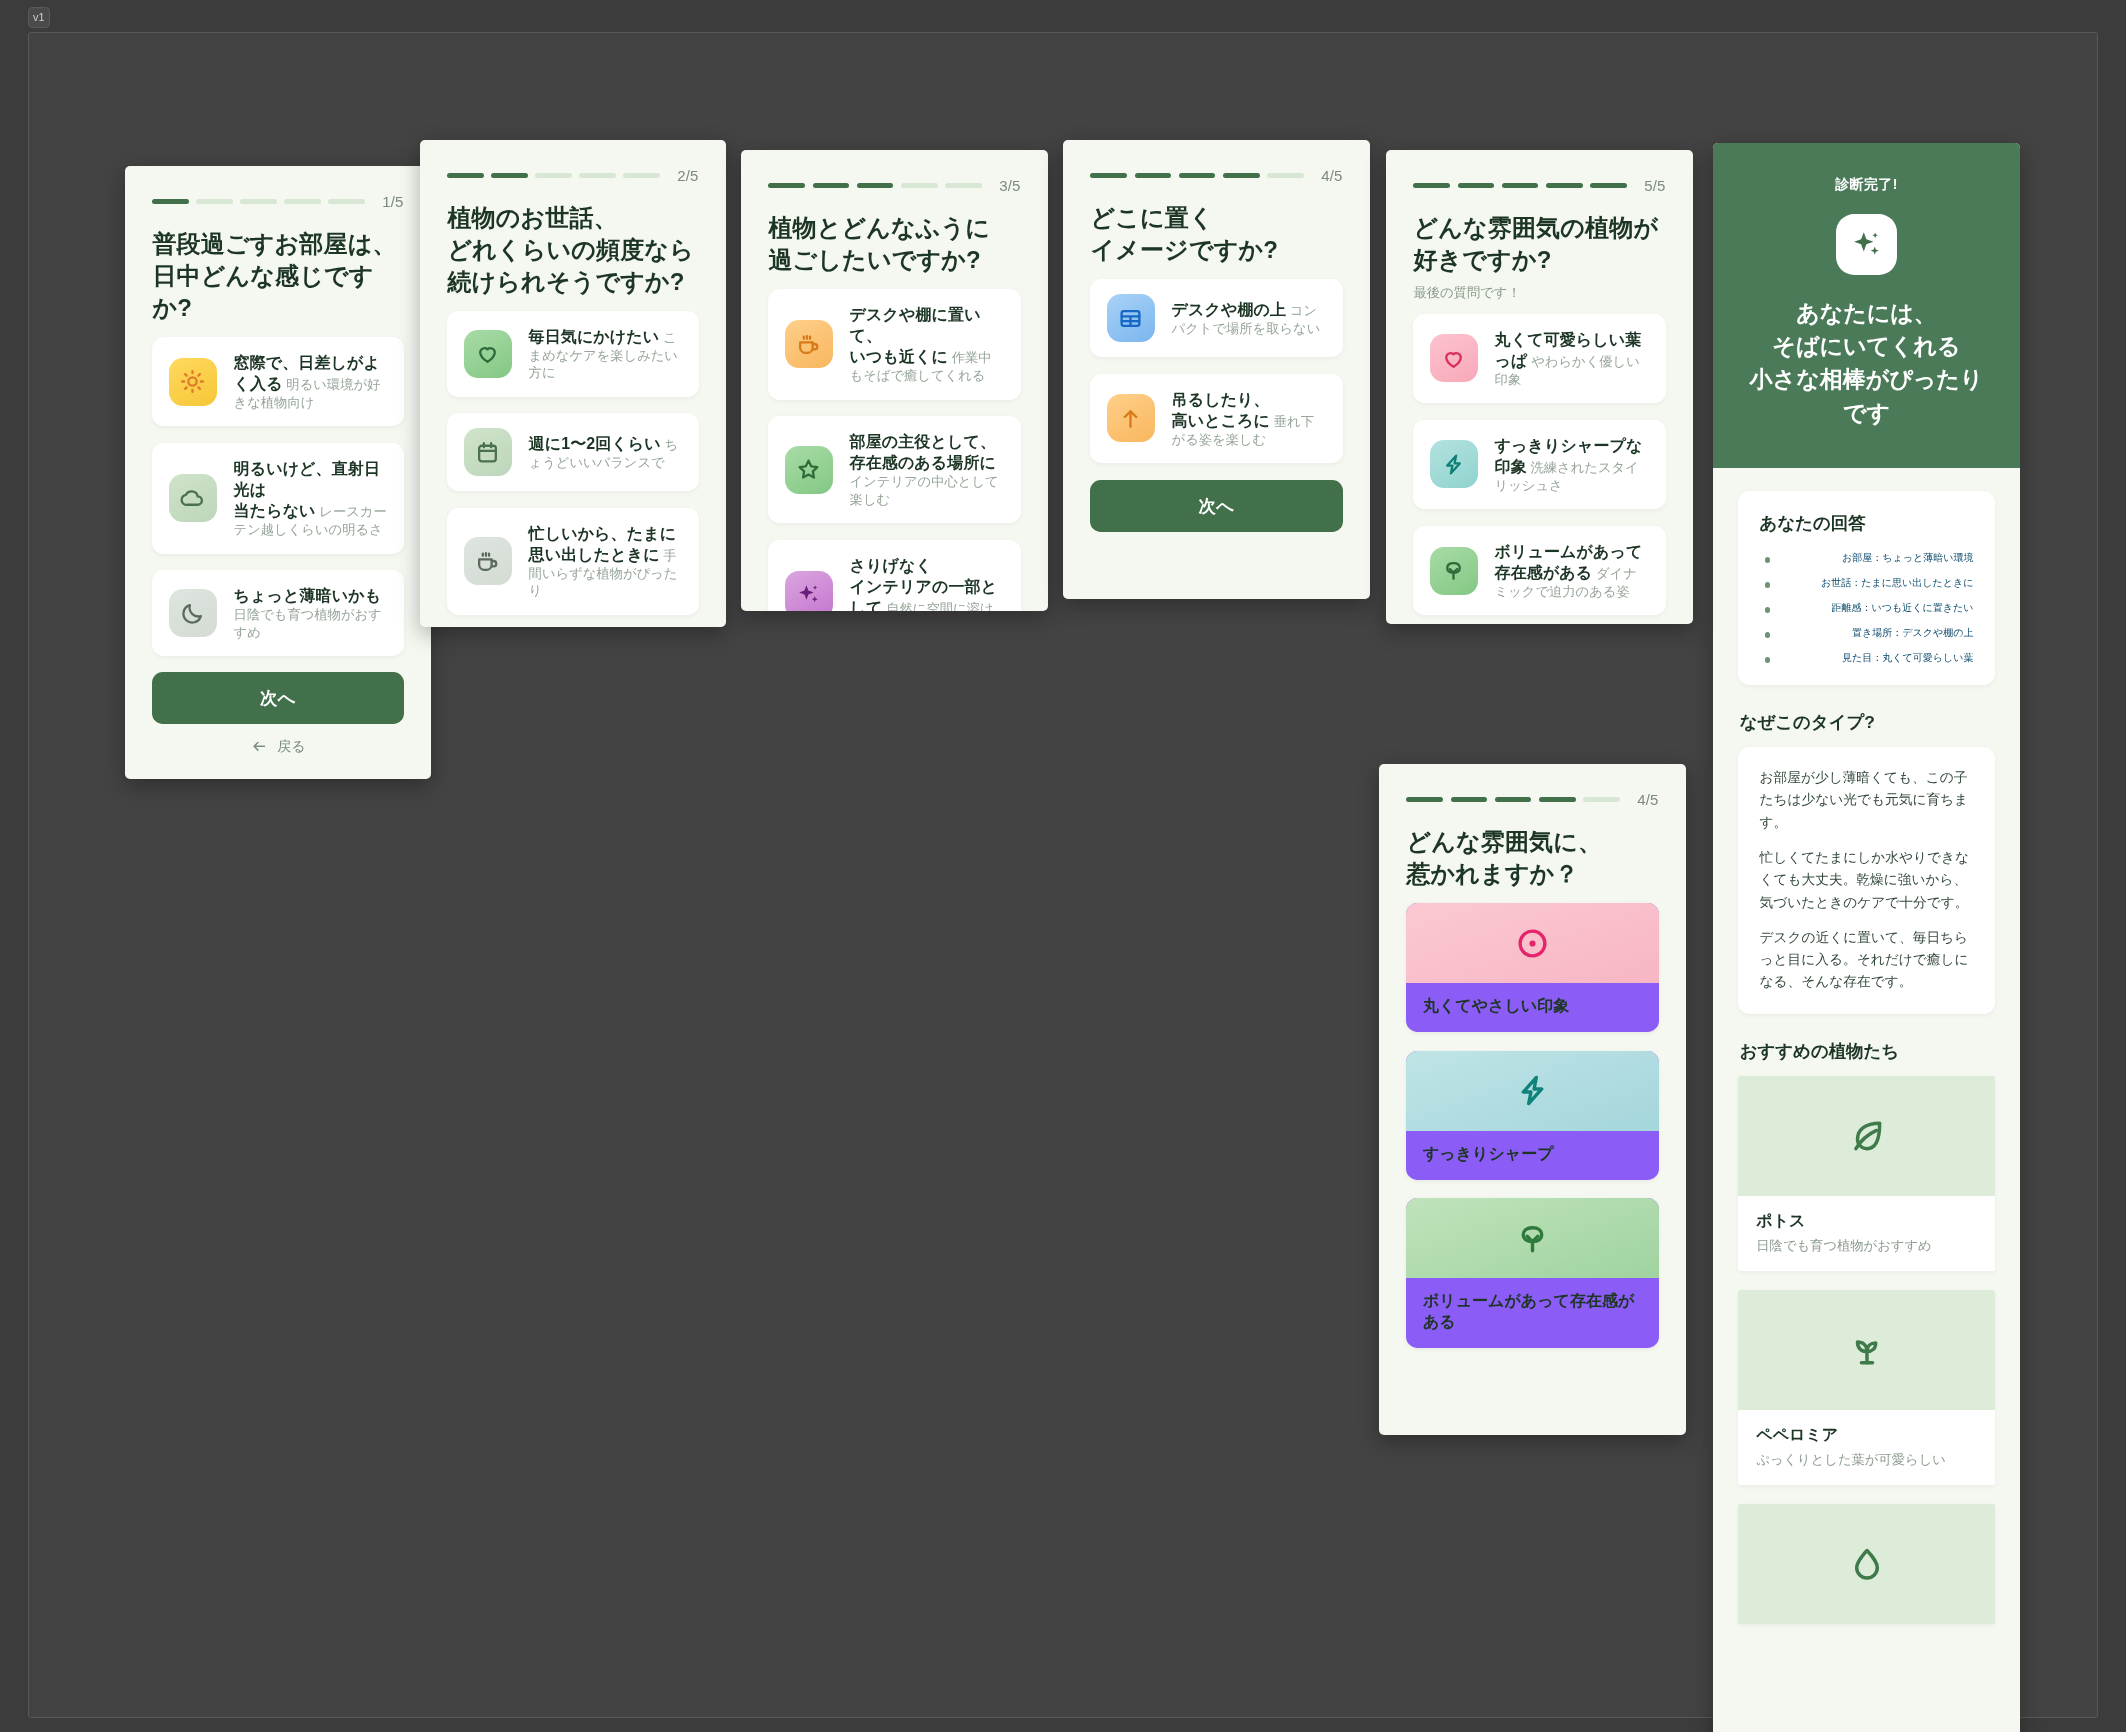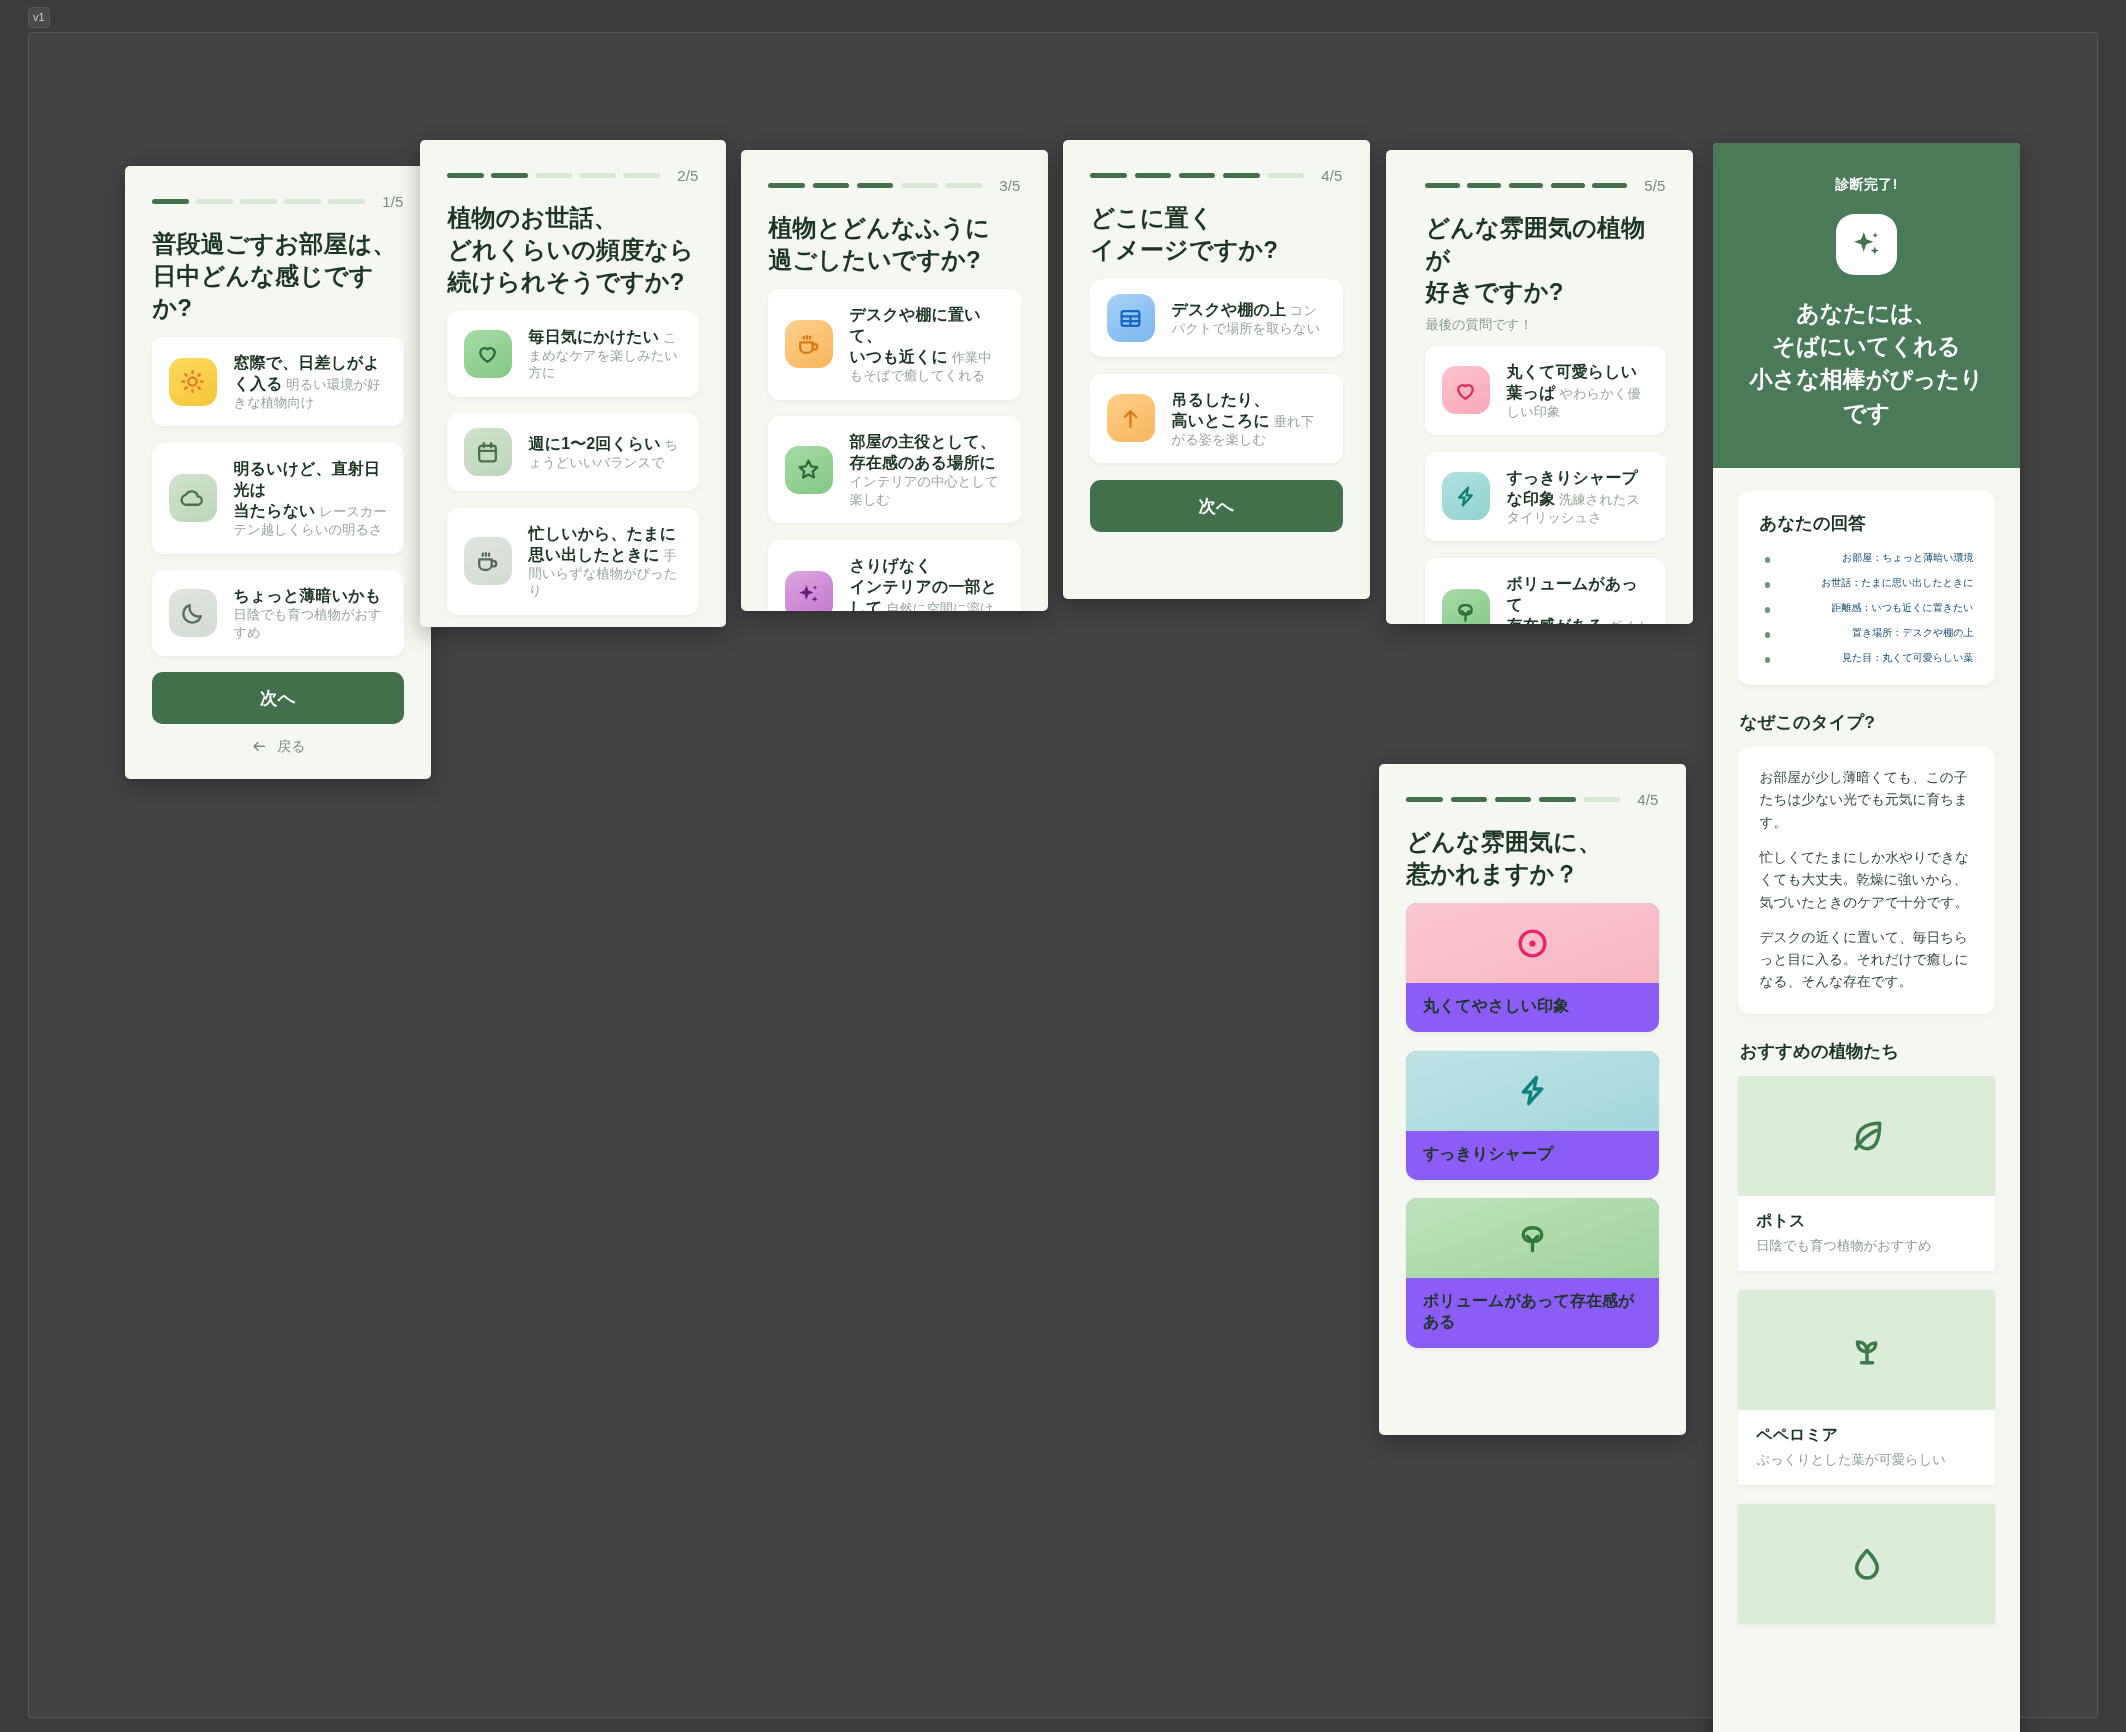--- a/index.html
+++ b/index.html
@@ -84,21 +84,21 @@
     display: flex; align-items: center; justify-content: center; gap: 10px;
     color: #7d8d7f; font-size: 14px; margin-top: 13.3px; cursor: pointer;
   }
   .btn-back svg { width: 16.6px; height: 16.6px; }
 
   
   #screen1 { left: 98px;  top: 166px;  width: 306px;  height: 613px; margin-left: 27px; }
   #screen2 { left: 420px;  top: 140px;  width: 306px;  height: 487px; }
   #screen3 { left: 741px;  top: 150px;  width: 307px;  height: 461px; }
   #screen4 { left: 1063px; top: 140px;  width: 307px;  height: 459px; }
-  #screen5 { left: 1386px; top: 150px;  width: 307px;  height: 474px; padding-left: 12px; }
+  #screen5 { left: 1386px; top: 150px;  width: 307px;  height: 474px; }
   #screenAlt{left: 1379px; top: 764px;  width: 307px;  height: 671px; }
   #result  { left: 1713px; top: 143px;  width: 307px;  height: 1664px; }
 
   
   .tile {
     background: #8b5cf6; border-radius: 11.6px; overflow: hidden;
     margin-bottom: 18.3px; box-shadow: 0 1.7px 4.2px rgba(0,0,0,0.05);
   }
   .tile-img {
     height: 80px; display: flex; align-items: center; justify-content: center;

